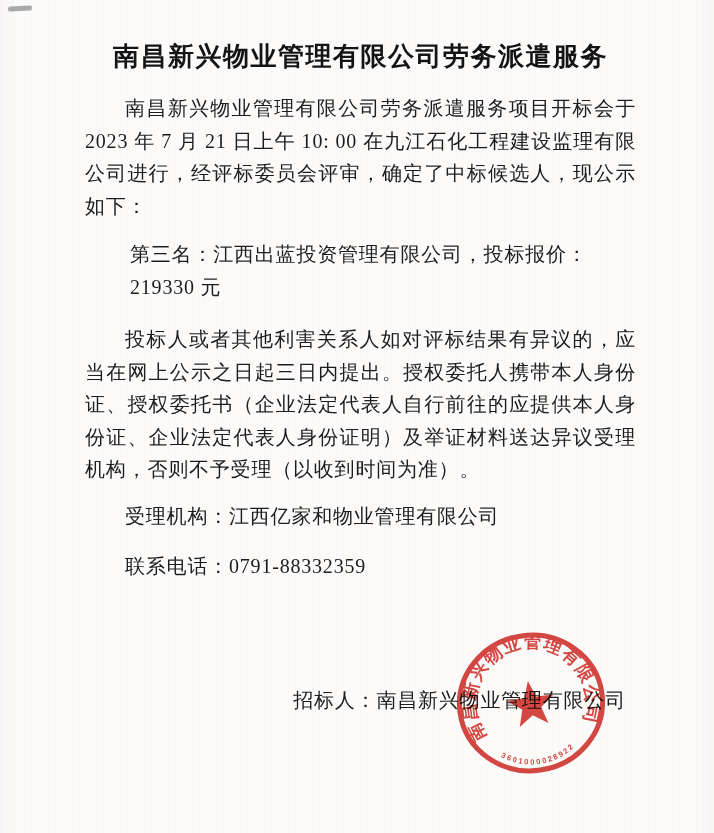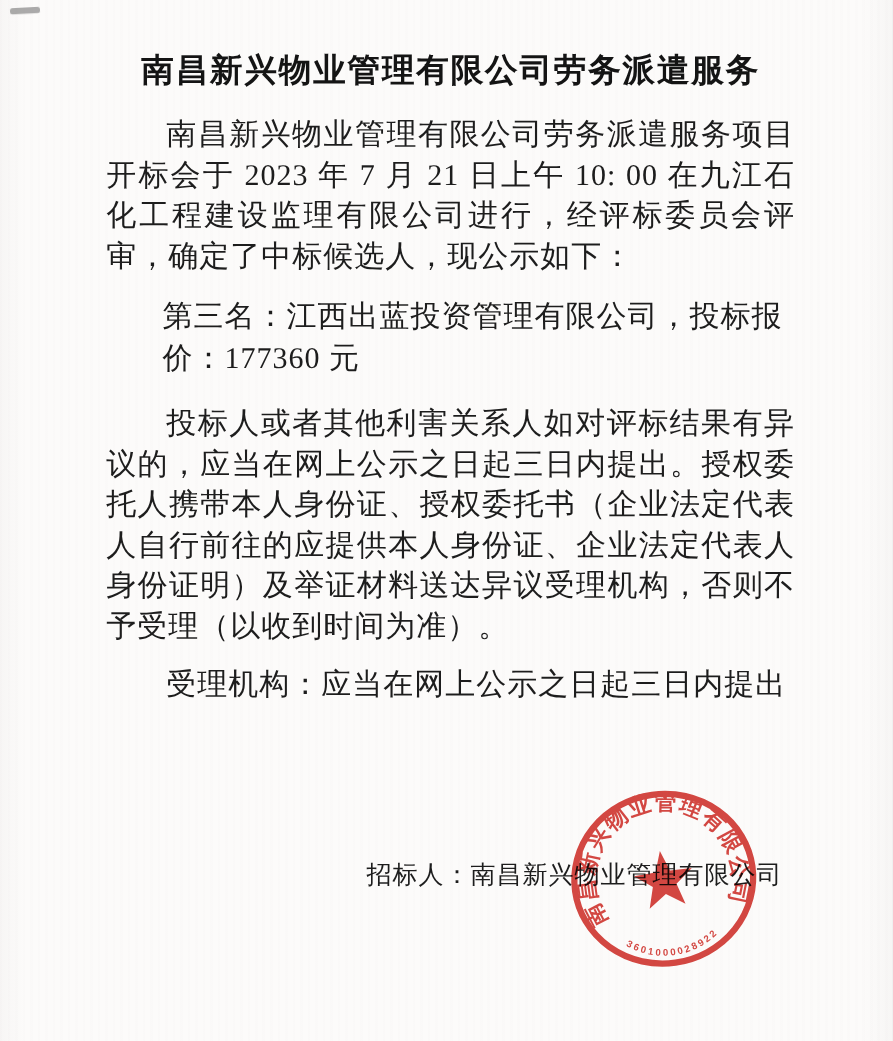--- a/index.html
+++ b/index.html
@@ -44,21 +44,21 @@
   .title-block {
     text-align: center;
     font-family: "Liberation Sans", "DejaVu Sans", sans-serif;
     font-weight: bold;
     font-size: 26px;
     line-height: 40px;
     letter-spacing: 1.5px;
     color: #141414;
   }
   .body-text {
-    font-size: 24px;
+    font-size: 20px;
     line-height: 32.5px;
     letter-spacing: 0.8px;
   }
   .intro {
     margin: 16px 0 0;
     text-indent: 2em;
     text-align: justify;
   }
   .rank-line {
     margin: 16px 0 0 45px;
@@ -112,26 +112,27 @@
   <div class="scan-mark"></div>
 
   <div class="content">
 
     <div class="title-block">
       <div>南昌新兴物业管理有限公司劳务派遣服务</div>
     </div>
 
     <p class="body-text intro">南昌新兴物业管理有限公司劳务派遣服务项目开标会于 2023 年 7 月 21 日上午 10: 00 在九江石化工程建设监理有限公司进行，经评标委员会评审，确定了中标候选人，现公示如下：</p>
 
-    <p class="body-text rank-line">第三名：江西出蓝投资管理有限公司，投标报价：177360 元</p>
+    <p class="body-text rank-line">第三名：江西出蓝投资管理有限公司，投标报价：219330 元</p>
 
     <p class="body-text objection">投标人或者其他利害关系人如对评标结果有异议的，应当在网上公示之日起三日内提出。授权委托人携带本人身份证、授权委托书（企业法定代表人自行前往的应提供本人身份证、企业法定代表人身份证明）及举证材料送达异议受理机构，否则不予受理（以收到时间为准）。</p>
 
-    <p class="body-text agency-line">受理机构：应当在网上公示之日起三日内提出</p>
+    <p class="body-text agency-line">受理机构：江西亿家和物业管理有限公司</p>
 
+    <p class="body-text phone-line">联系电话：0791-88332359</p>
 
   </div>
 
   <div class="sign-block">
     <p>招标人：南昌新兴物业管理有限公司</p>
   </div>
 
   <div class="seal">
     <svg viewBox="0 0 200 200" xmlns="http://www.w3.org/2000/svg">
       <defs>

